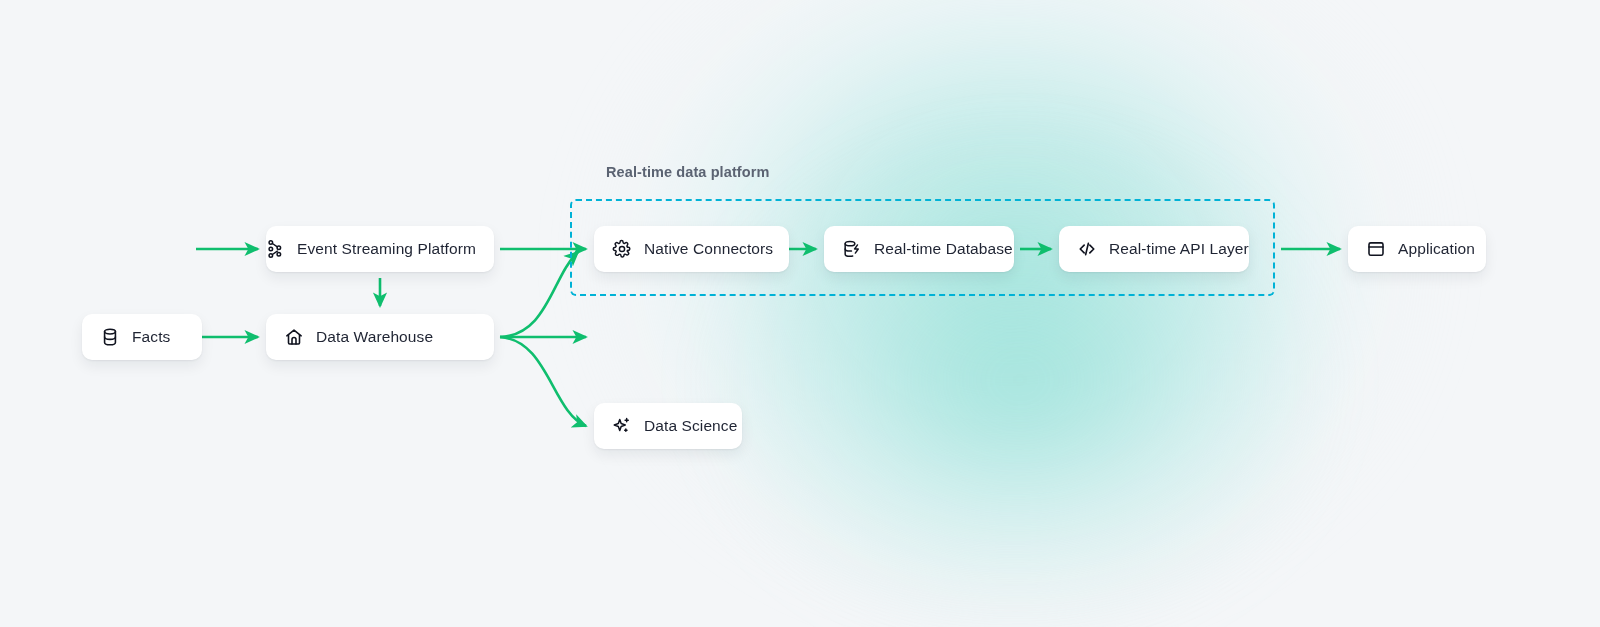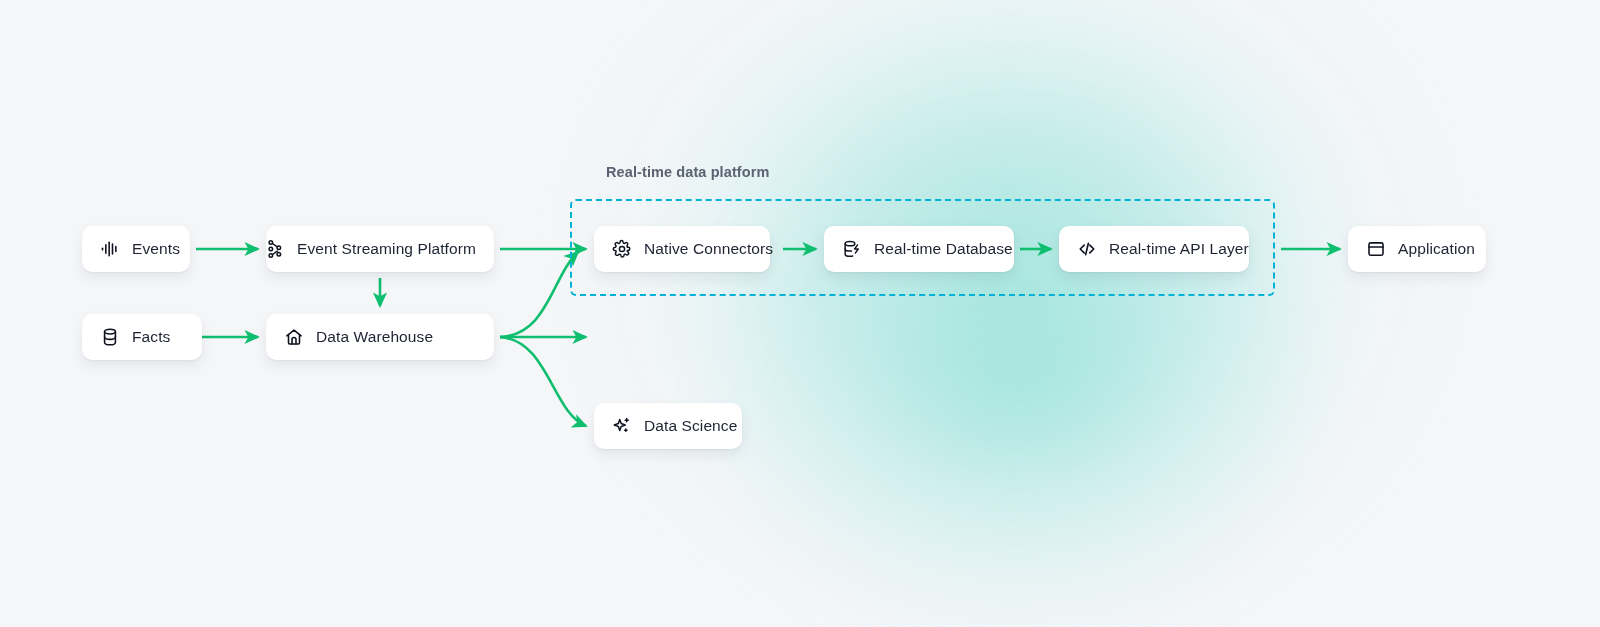--- a/index.html
+++ b/index.html
@@ -128,32 +128,20 @@
       <path d="M 500 337 C 548 340 552 412 586 426"></path>
       <path d="M 783 249 L 816 249"></path>
       <path d="M 1020 249 L 1051 249"></path>
       <path d="M 1281 249 L 1340 249"></path>
     </g>
   </svg>
 
   <div id="platform-title">Real-time data platform</div>
   <div id="platform-group"></div>
 
-  <div class="node" style="left:82px; top:226px; width:108px;">
-    <span class="ico">
-      <svg width="20" height="20" viewBox="0 0 24 24" fill="none" stroke="currentColor" stroke-width="1.9" stroke-linecap="round" stroke-linejoin="round">
-        <path d="M3 13v-2"></path>
-          <path d="M7 17V7"></path>
-          <path d="M11 20V4"></path>
-        <path d="M15 18V6"></path>
-          <path d="M19 15V9"></path>
-      </svg>
-    </span>
-    <span class="label">Events</span>
-  </div>
 
   <div class="node" style="left:82px; top:314px; width:120px;">
     <span class="ico">
       <svg width="20" height="20" viewBox="0 0 24 24" fill="none" stroke="currentColor" stroke-width="1.9" stroke-linecap="round" stroke-linejoin="round">
         <ellipse cx="12" cy="5.5" rx="6.5" ry="2.8"></ellipse>
         <path d="M5.5 5.5v13c0 1.55 2.91 2.8 6.5 2.8s6.5-1.25 6.5-2.8v-13"></path>
         <path d="M5.5 12c0 1.55 2.91 2.8 6.5 2.8s6.5-1.25 6.5-2.8"></path>
       </svg>
     </span>
     <span class="label">Facts</span>
@@ -177,21 +165,21 @@
     <span class="ico">
       <svg width="20" height="20" viewBox="0 0 24 24" fill="none" stroke="currentColor" stroke-width="1.9" stroke-linecap="round" stroke-linejoin="round">
         <path d="M3.4 10.6 12 3.7l8.6 6.9"></path>
         <path d="M5.4 9.6V19a1.3 1.3 0 0 0 1.3 1.3h10.6A1.3 1.3 0 0 0 18.6 19V9.6"></path>
         <path d="M9.6 20.3v-5.3a2.4 2.4 0 0 1 4.8 0v5.3"></path>
       </svg>
     </span>
     <span class="label">Data Warehouse</span>
   </div>
 
-  <div class="node" style="left:594px; top:226px; width:176px;">
+  <div class="node" style="left:594px; top:226px; width:195px;">
     <span class="ico">
       <svg width="20" height="20" viewBox="0 0 24 24" fill="none" stroke="currentColor" stroke-width="1.75" stroke-linecap="round" stroke-linejoin="round">
         <circle cx="12" cy="12" r="3.1"></circle>
         <path d="M19.1 14.4a1.5 1.5 0 0 0 .3 1.65l.05.05a1.8 1.8 0 1 1-2.55 2.55l-.05-.05a1.5 1.5 0 0 0-1.65-.3 1.5 1.5 0 0 0-.9 1.37v.14a1.8 1.8 0 1 1-3.6 0v-.07a1.5 1.5 0 0 0-.98-1.37 1.5 1.5 0 0 0-1.65.3l-.05.05A1.8 1.8 0 1 1 4.47 16.3l.05-.05a1.5 1.5 0 0 0 .3-1.65 1.5 1.5 0 0 0-1.37-.9h-.14a1.8 1.8 0 1 1 0-3.6h.07a1.5 1.5 0 0 0 1.37-.98 1.5 1.5 0 0 0-.3-1.65l-.05-.05A1.8 1.8 0 1 1 7 4.87l.05.05a1.5 1.5 0 0 0 1.65.3h.07a1.5 1.5 0 0 0 .9-1.37v-.14a1.8 1.8 0 1 1 3.6 0v.07a1.5 1.5 0 0 0 .9 1.37 1.5 1.5 0 0 0 1.65-.3l.05-.05a1.8 1.8 0 1 1 2.55 2.55l-.05.05a1.5 1.5 0 0 0-.3 1.65v.07a1.5 1.5 0 0 0 1.37.9h.14a1.8 1.8 0 1 1 0 3.6h-.07a1.5 1.5 0 0 0-1.37.9z"></path>
       </svg>
     </span>
     <span class="label">Native Connectors</span>
   </div>
 
   <div class="node" style="left:824px; top:226px; width:190px;">

